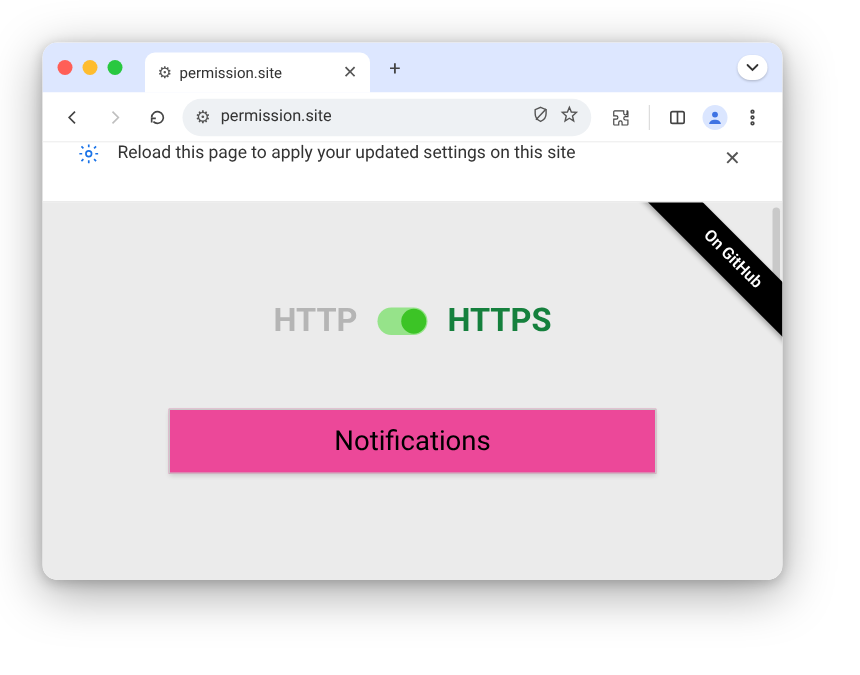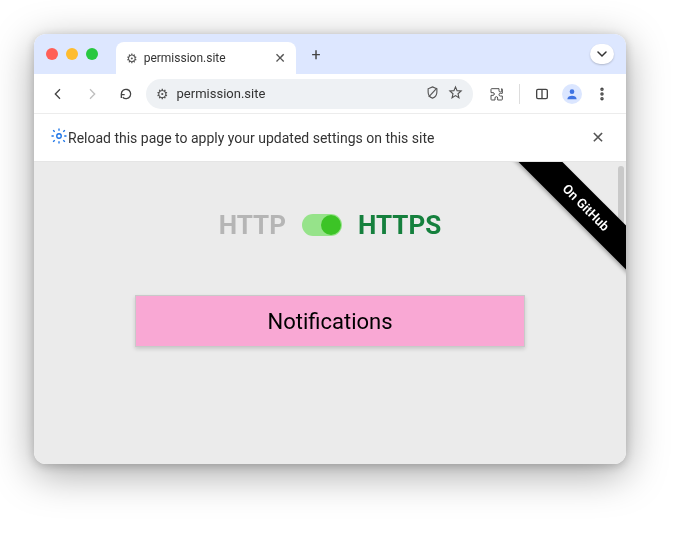--- a/index.html
+++ b/index.html
@@ -68,22 +68,22 @@
   .omnibox svg { width:15px; height:15px; stroke:#555; fill:none; stroke-width:1.8;}
   .tune-glyph-om { font-size:14px; color:#555; }
   .actions { display:flex; align-items:center; gap:6px; margin-left:4px;}
   .sep { width:1px; height:20px; background:#ddd; margin:0 2px;}
   .avatar { width:20px; height:20px; border-radius:50%; background:#dbe6ff; display:flex; align-items:center; justify-content:center;}
   .avatar svg { width:14px; height:14px; fill:#3f73e3;}
 
   
   .infobar {
     height: 48px; background:#fff;
-    display:flex; align-items:center;
-    padding: 0 16px; 
+    display:flex; align-items:flex-start;
+    padding: 0 28px; gap:14px;
     border-bottom:1px solid #e5e5e5;
     box-shadow: 0 1px 3px rgba(0,0,0,0.06);
     font-size:14px; color:#333;
   }
   .gear { color:#1a73e8; }
   .gear svg { width:18px; height:18px; stroke:#1a73e8; fill:none; stroke-width:1.8;}
   .infobar .msg { flex:1; }
   .reload-btn {
     background:#1a57d6; color:#fff; border:none;
     padding:8px 18px; border-radius:18px;
@@ -102,41 +102,41 @@
     top:30px; right:-60px;
     width:200px;
     background:#000; color:#fff;
     text-align:center;
     font-size:13px; font-weight:600;
     padding:8px 0;
     transform:rotate(45deg);
     box-shadow:0 2px 4px rgba(0,0,0,0.3);
   }
 
-  .content { padding-top:48px; text-align:center; }
+  .content { padding-top:80px; text-align:center; }
   .toggle-row { display:flex; align-items:center; justify-content:center; gap:16px; }
   .lbl-off { color:#b5b5b5; font-size:26px; font-weight:700; }
   .lbl-on { color:#15803d; font-size:26px; font-weight:700; }
   .switch {
     width:40px; height:22px; background:#96e38a; border-radius:11px; position:relative;
   }
   .switch .knob {
     position:absolute; right:1px; top:1px;
     width:20px; height:20px; background:#3CC426; border-radius:50%;
   }
 
   .btns { margin-top:55px; display:flex; flex-direction:column; align-items:center; gap:16px;}
   .perm-btn {
     width:390px; height:52px;
     border:1px solid #c9c9c9;
     font-size:22px;
     box-shadow:0 2px 4px rgba(0,0,0,0.15);
     display:flex; align-items:center; justify-content:center;
   }
-  .perm-btn.white { background:#f9a8d4; color:#000; }
+  .perm-btn.white { background:#ec4899; color:#000; }
   .perm-btn.pink { background:#eca9a9; color:#000; border-color:#d38a8a;}
 </style>
 </head>
 <body>
 
 <div class="window">
 
   <div class="tabstrip">
     <div class="traffic">
       <div class="dot red"></div>

